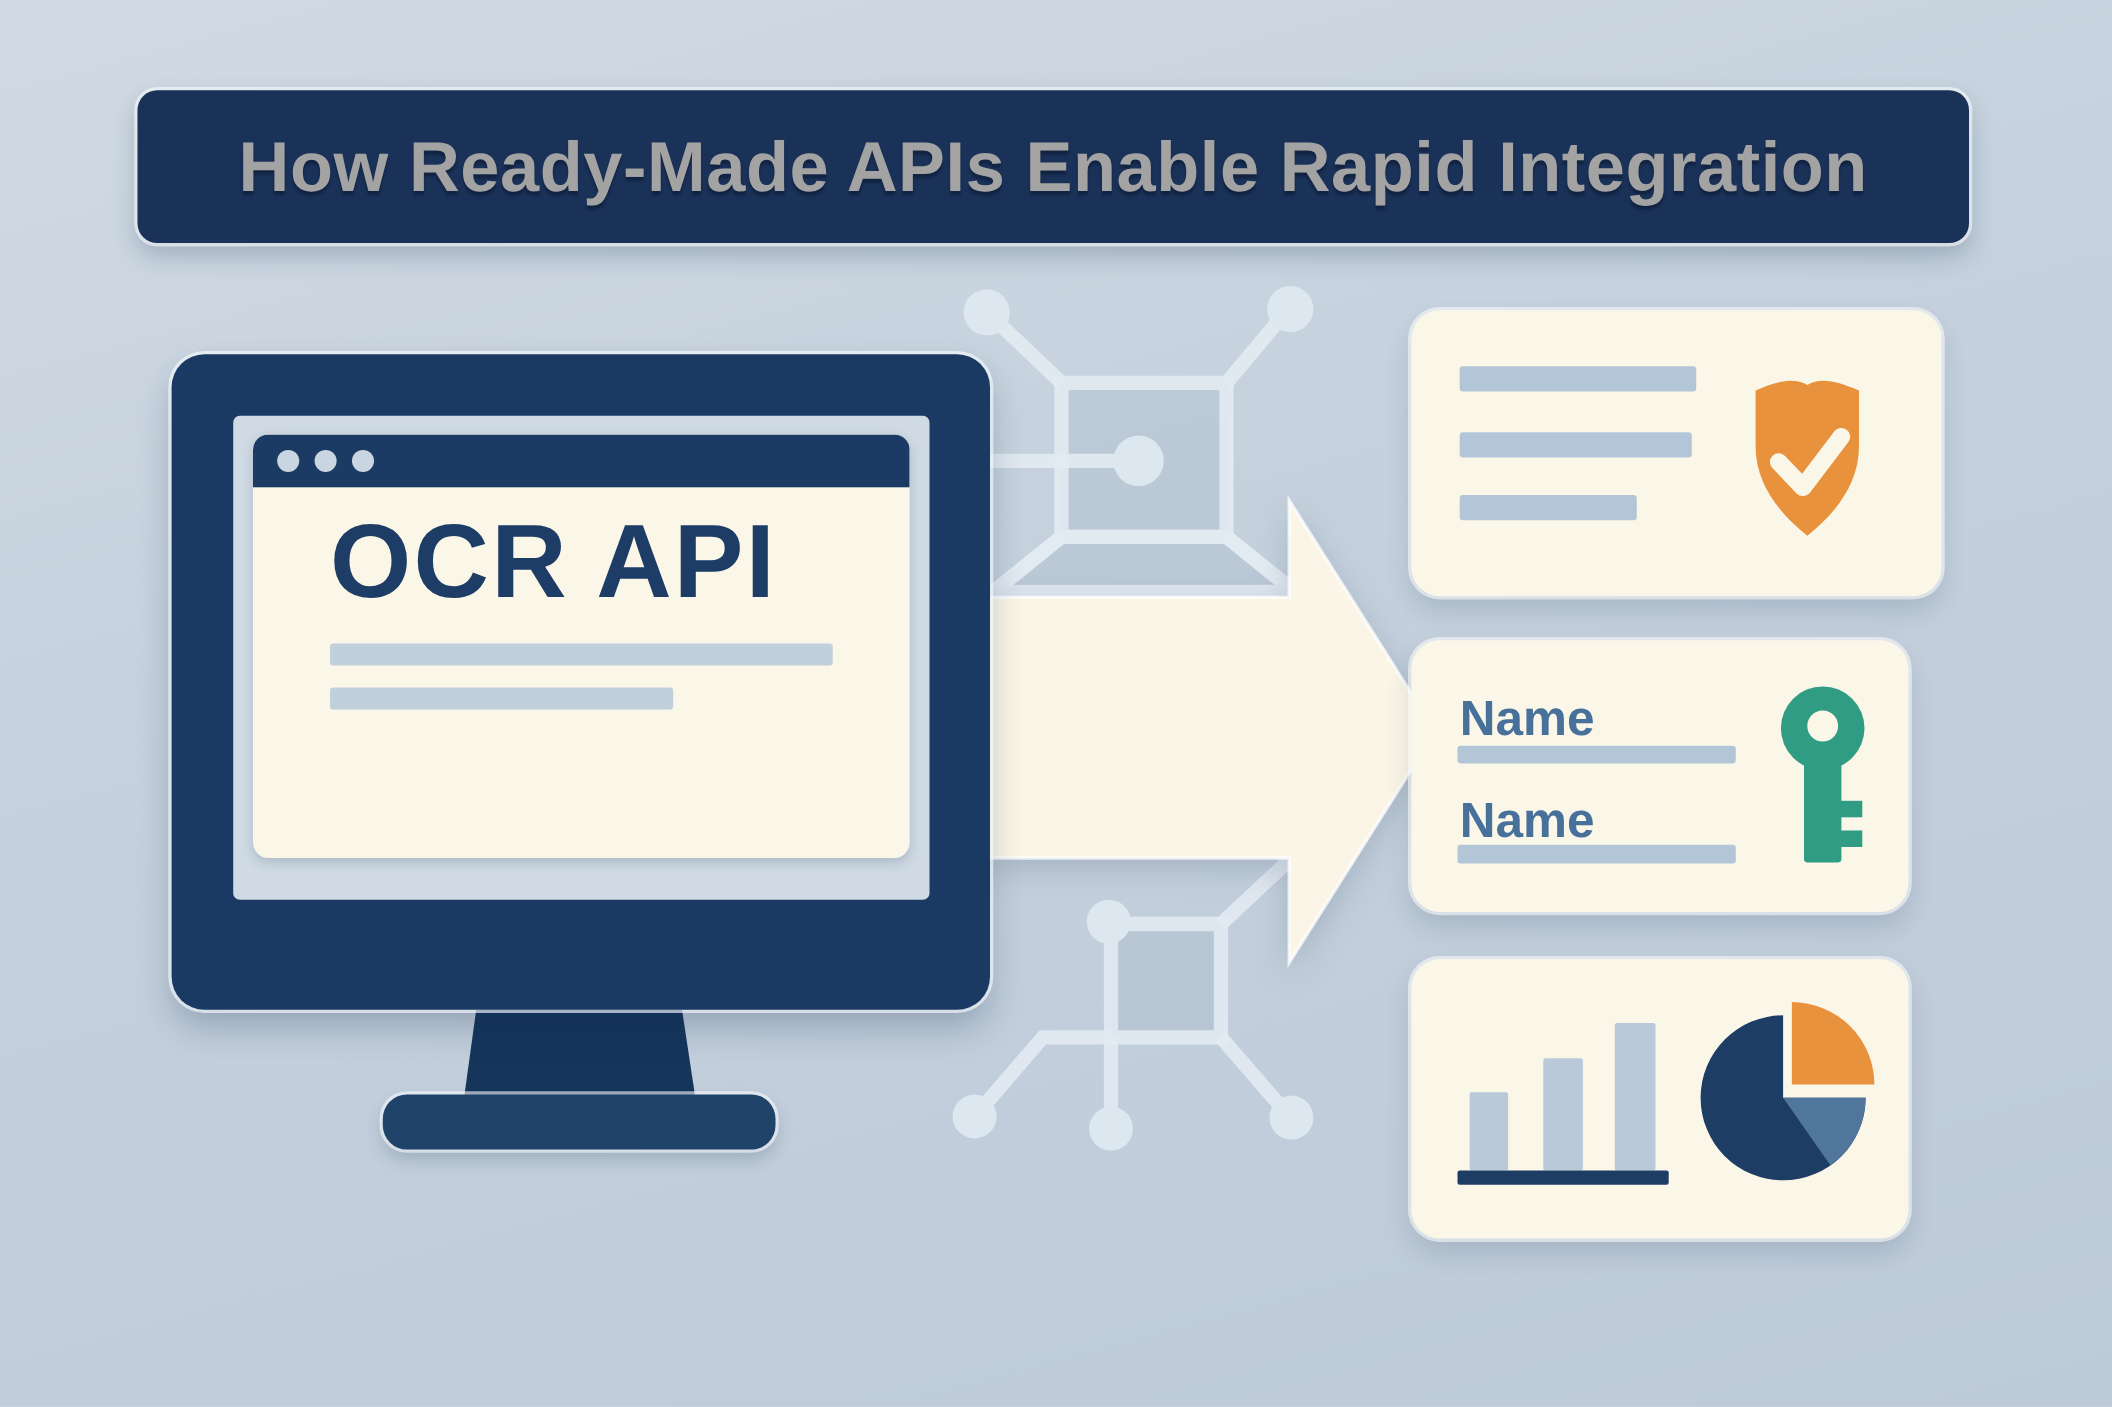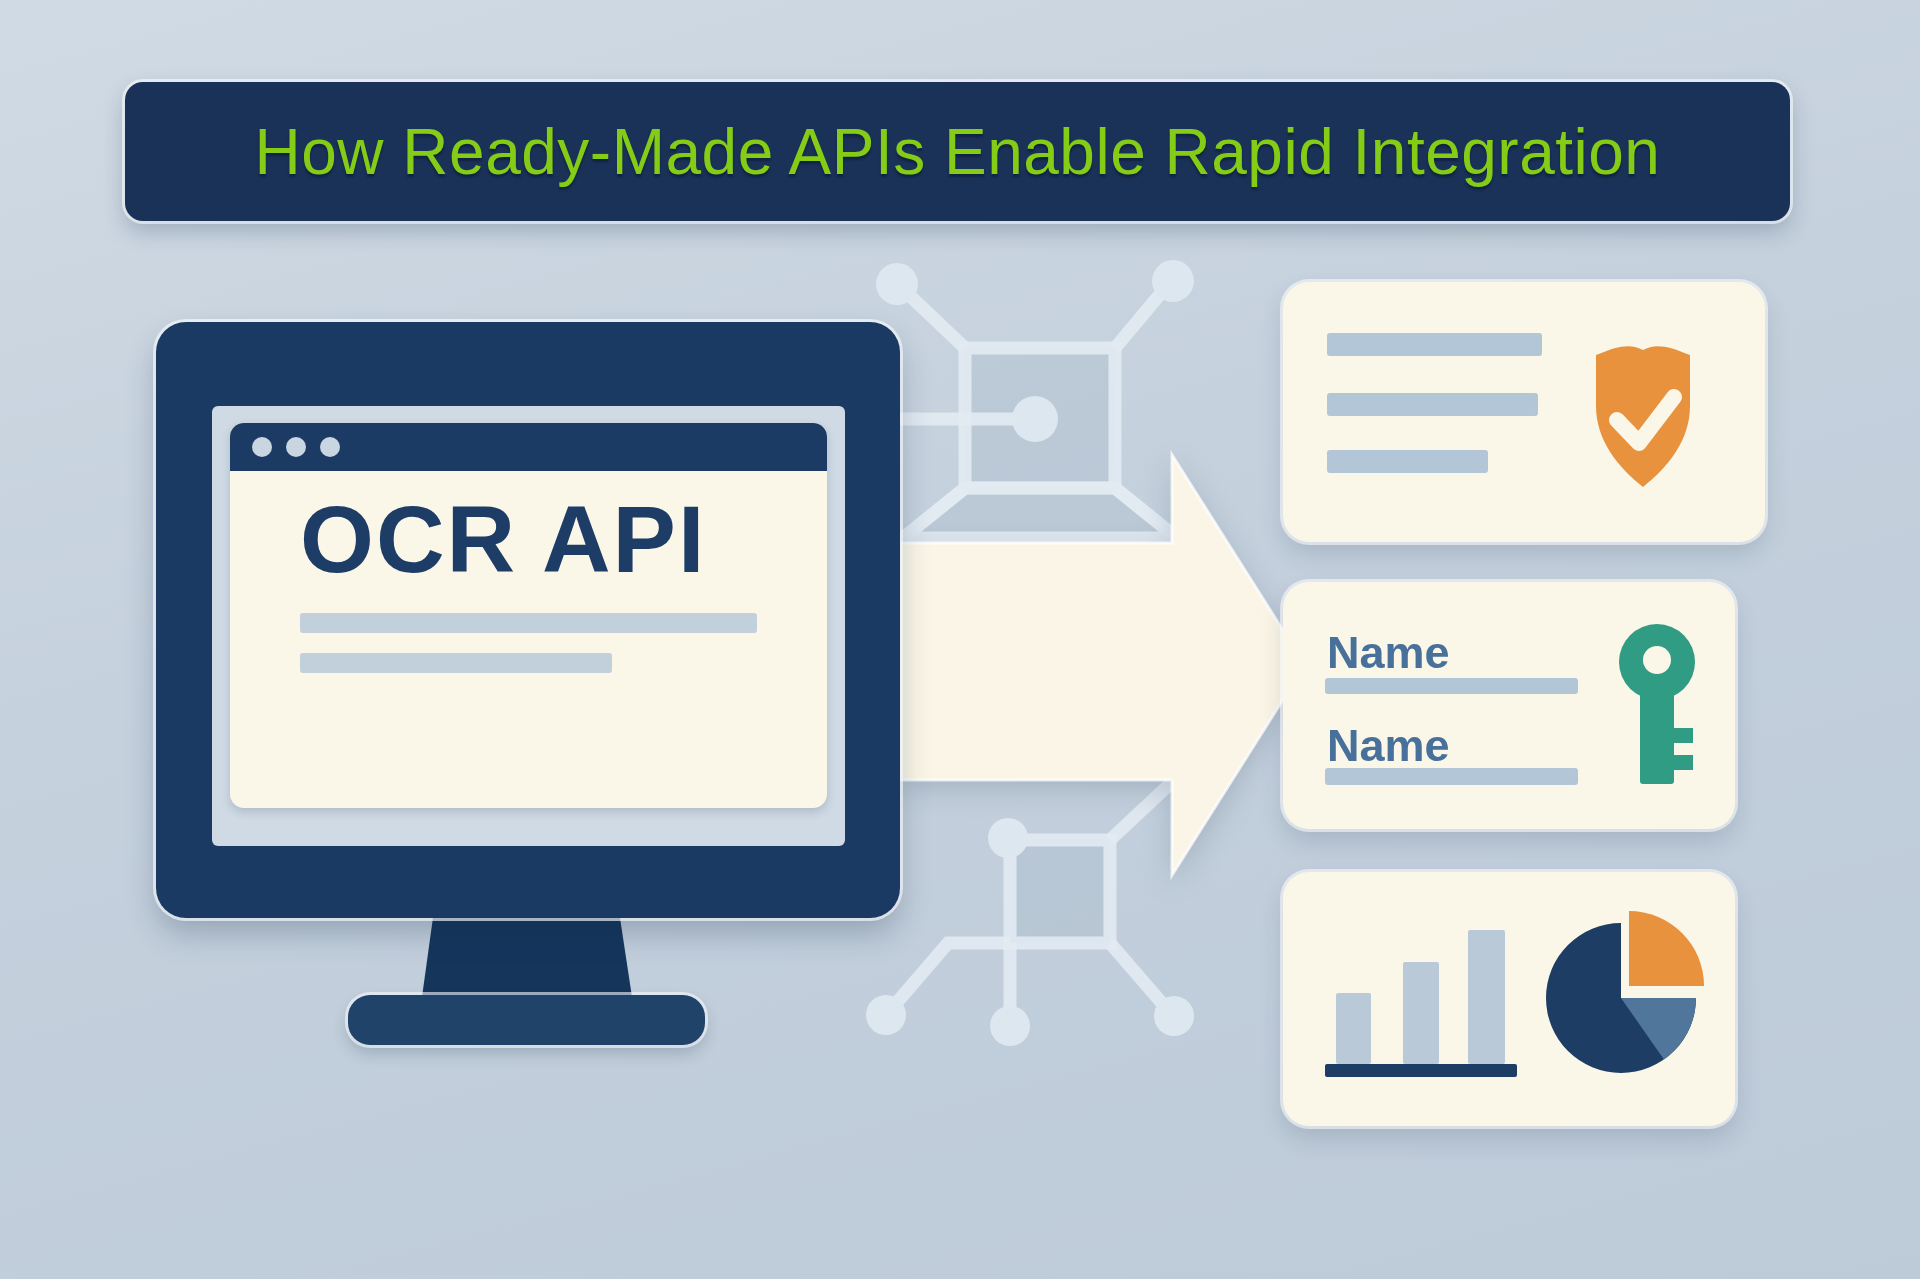--- a/index.html
+++ b/index.html
@@ -12,39 +12,39 @@
   .abs{position:absolute;}
 
   
   .banner{
     left:125px;top:82px;width:1665px;height:139px;
     background:#1a3158;border-radius:18px;
     box-shadow:0 0 0 3px rgba(248,251,254,.6),0 10px 22px rgba(22,46,76,.25);
     display:flex;align-items:center;justify-content:center;
   }
   .banner h1{
-    margin:0;color:#84cc16;font-size:64px;font-weight:400;letter-spacing:.5px;
+    margin:0;color:#a3a3a3;font-size:64px;font-weight:700;letter-spacing:.5px;
     text-shadow:0 3px 2px rgba(8,20,40,.45);white-space:nowrap;
   }
 
   
   .deco{left:0;top:0;z-index:1;}
 
   
   .arrow-svg{left:890px;top:440px;z-index:2;filter:drop-shadow(0 8px 14px rgba(25,50,80,.18));}
 
   
   .monitor-frame{
     left:156px;top:322px;width:744px;height:596px;
     background:#1b3a63;border-radius:30px;z-index:3;
     box-shadow:0 0 0 3px rgba(246,250,253,.65),0 16px 30px rgba(20,45,75,.25);
   }
   .monitor-screen{
     left:56px;top:56px;width:633px;height:440px;
-    background:#cfdae4;border-radius:6px;margin-top:28px;
+    background:#cfdae4;border-radius:6px;
   }
   .browser{
     left:18px;top:17px;width:597px;height:385px;border-radius:14px;
     overflow:hidden;background:#faf6e8;box-shadow:0 4px 10px rgba(25,50,80,.18);
   }
   .browser-titlebar{
     left:0;top:0;width:100%;height:48px;background:#1c3b64;
     display:flex;align-items:center;gap:14px;padding-left:22px;box-sizing:border-box;
   }
   .dot{width:20px;height:20px;border-radius:50%;background:#c9d6e1;}

